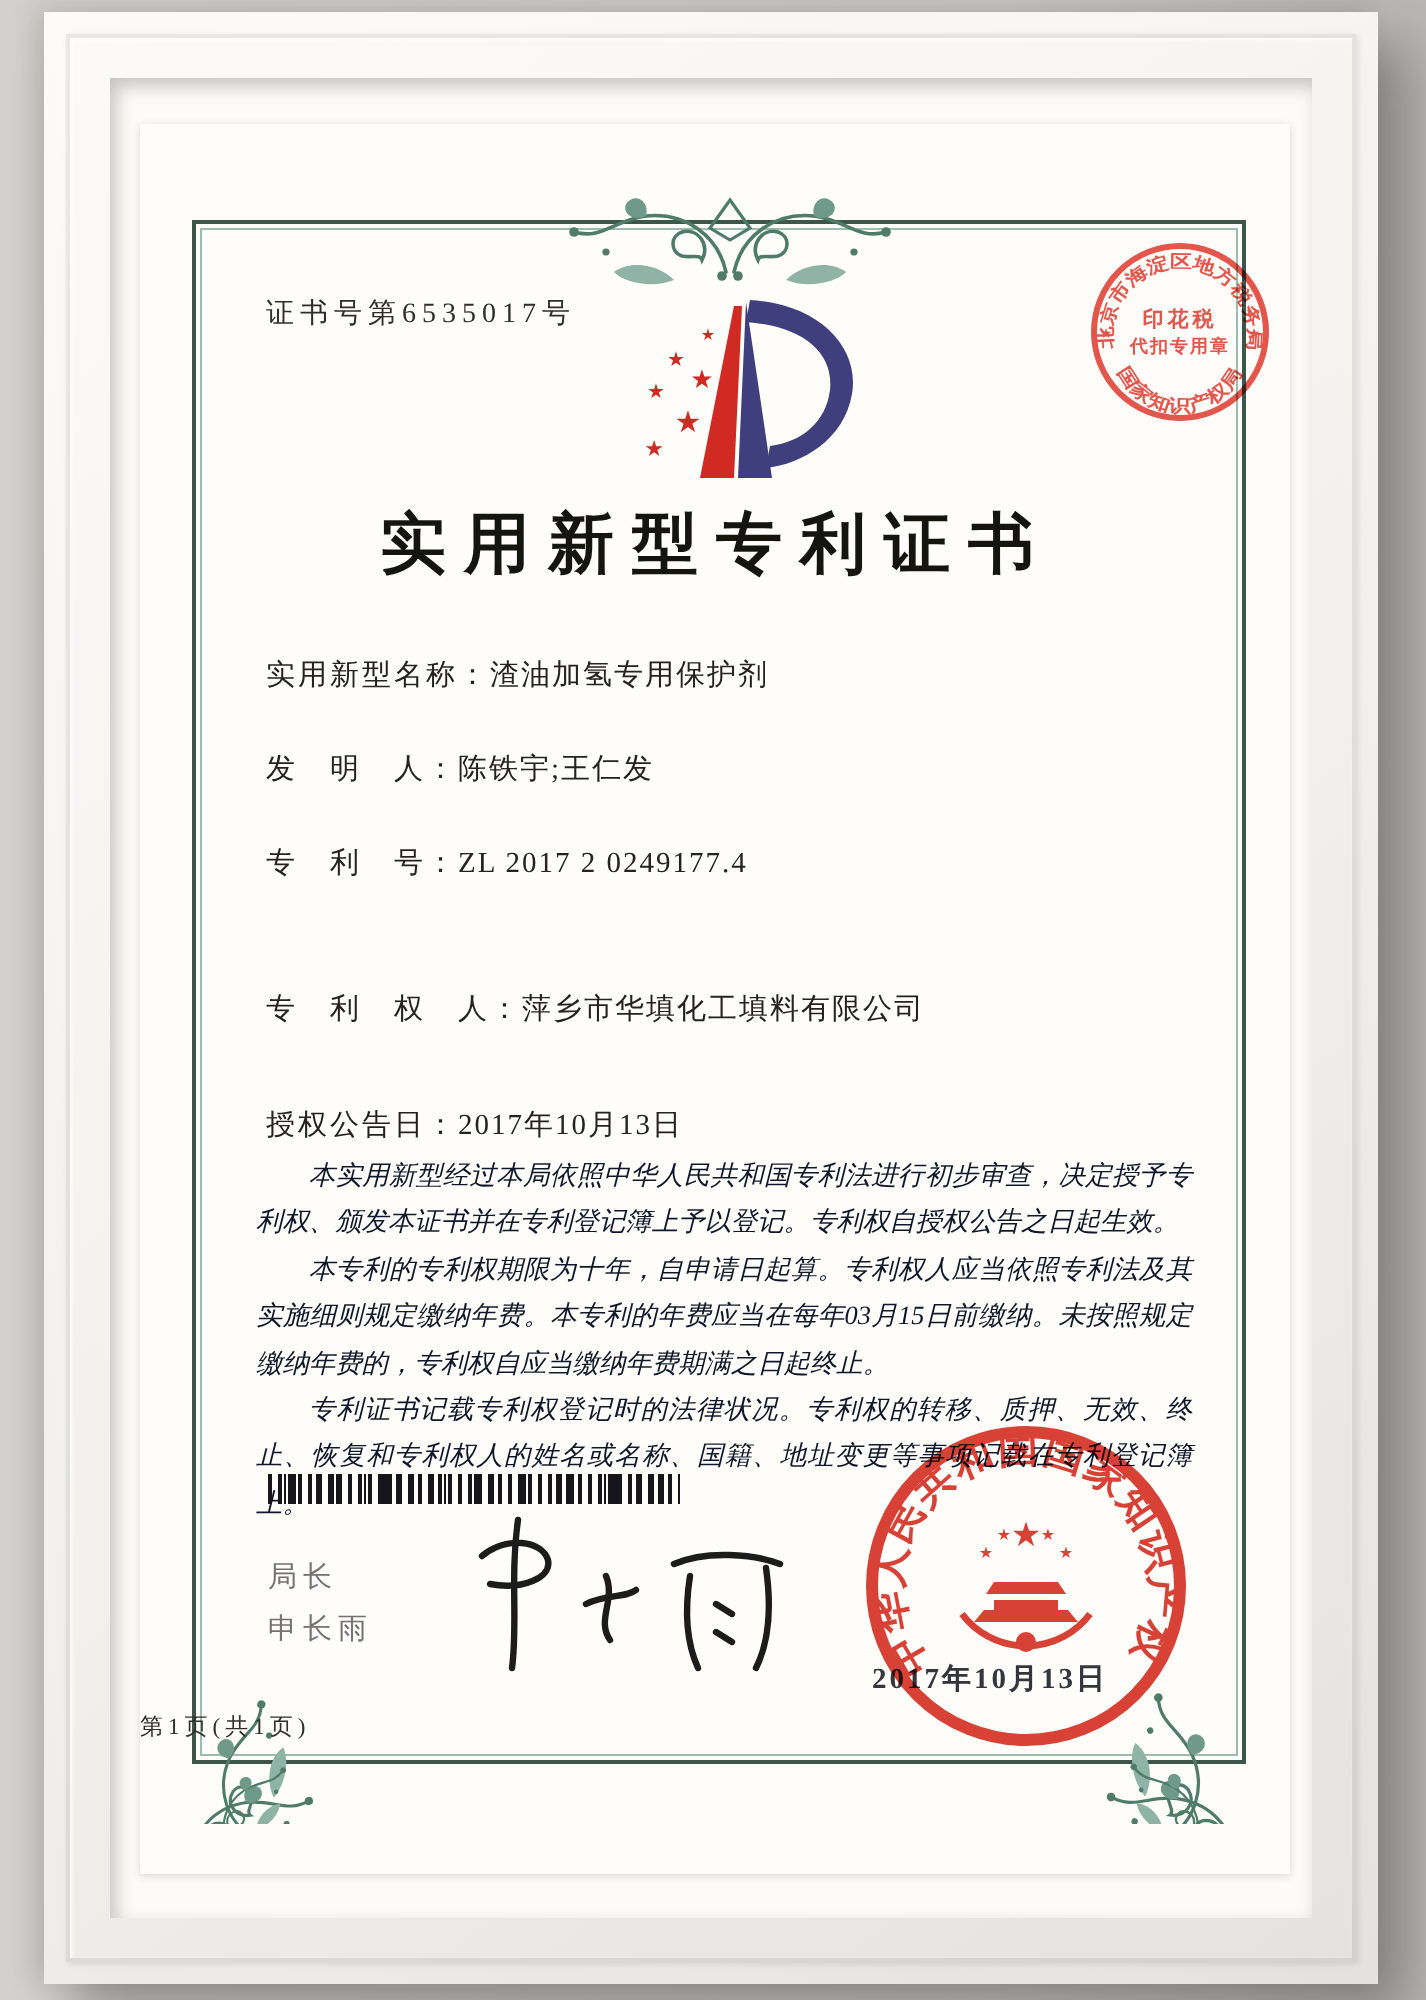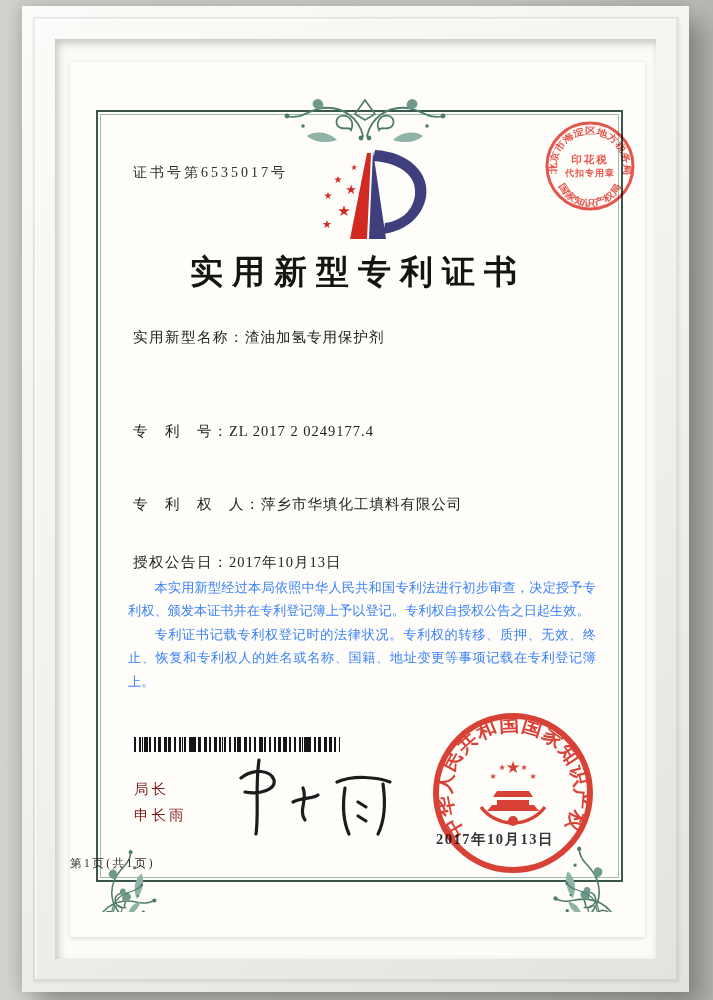--- a/index.html
+++ b/index.html
@@ -34,50 +34,50 @@
   }
   .inner-border{
     position:absolute;left:26px;top:48px;width:523px;height:768px;
     border:2px solid #3d564c;
   }
   .inner-border::before{
     content:"";position:absolute;inset:2px;border:1px solid #9dbcb0;
   }
 
   .certno{
-    position:absolute;left:63px;top:102px;font-size:14px;letter-spacing:3px;color:#2e2e2a;
+    position:absolute;left:63px;top:86px;font-size:14px;letter-spacing:3px;color:#2e2e2a;
   }
   .logo{position:absolute;left:238px;top:74px;}
   .title{
     position:absolute;left:25px;right:24px;top:188px;text-align:center;
     font-size:33px;font-weight:700;letter-spacing:9px;color:#15150f;
   }
 
   .fieldrow{position:absolute;left:63px;right:40px;font-size:14.5px;letter-spacing:1px;white-space:nowrap;}
   .fieldrow .lbl{letter-spacing:1.5px;}
   .r0{top:266px}.r1{top:313px}.r2{top:360px}.r3{top:400px}.r4{top:433px}.r5{top:491px}
 
   .body-text{
     position:absolute;left:58px;width:468px;top:514px;
-    font-size:13.2px;line-height:23.4px;color:#3b82f6;
+    font-size:13.2px;line-height:23.4px;font-style:italic;color:#0f172a;
     text-align:justify;
   }
   .body-text p{margin:0;text-indent:2em;}
 
   .barcode{
     position:absolute;left:64px;top:675px;width:206px;height:15px;
     background:
       repeating-linear-gradient(90deg,#15151a 0 2px,transparent 2px 5px),
       repeating-linear-gradient(90deg,#15151a 0 1px,transparent 1px 8px),
       repeating-linear-gradient(90deg,transparent 0 11px,#15151a 11px 14px,transparent 14px 23px);
   }
 
   .signer{
     position:absolute;left:64px;top:714px;font-size:14.5px;letter-spacing:3px;
-    line-height:26px;color:#7f1d1d;
+    line-height:26px;color:#737373;
     font-family:"Liberation Sans","DejaVu Sans",sans-serif;
   }
   .sig-script{position:absolute;left:155px;top:688px;}
 
   .seal{position:absolute;left:357px;top:645px;mix-blend-mode:multiply;opacity:.93;}
   .seal-date{
     position:absolute;left:366px;top:768px;font-size:14.5px;font-weight:600;
     letter-spacing:1.5px;color:#33363c;
   }
   .corner-stamp{position:absolute;left:471px;top:55px;mix-blend-mode:multiply;opacity:.85;}
@@ -149,26 +149,28 @@
         <text x="43" y="58" font-size="13">★</text>
         <text x="20" y="63" font-size="10">★</text>
         <text x="36" y="80" font-size="15">★</text>
         <text x="19" y="92" font-size="11">★</text>
       </g>
     </svg>
 
     <div class="title">实用新型专利证书</div>
 
     <div class="fieldrow r0"><span class="lbl">实用新型名称：</span><span>渣油加氢专用保护剂</span></div>
+    <div class="fieldrow r1"><span class="lbl">发　明　人：</span><span>陈铁宇;王仁发</span></div>
     <div class="fieldrow r2"><span class="lbl">专　利　号：</span><span>ZL 2017 2 0249177.4</span></div>
     <div class="fieldrow r4"><span class="lbl">专　利　权　人：</span><span>萍乡市华填化工填料有限公司</span></div>
     <div class="fieldrow r5"><span class="lbl">授权公告日：</span><span>2017年10月13日</span></div>
 
     <div class="body-text">
       <p>本实用新型经过本局依照中华人民共和国专利法进行初步审查，决定授予专利权、颁发本证书并在专利登记簿上予以登记。专利权自授权公告之日起生效。</p>
+      <p>本专利的专利权期限为十年，自申请日起算。专利权人应当依照专利法及其实施细则规定缴纳年费。本专利的年费应当在每年03月15日前缴纳。未按照规定缴纳年费的，专利权自应当缴纳年费期满之日起终止。</p>
       <p>专利证书记载专利权登记时的法律状况。专利权的转移、质押、无效、终止、恢复和专利权人的姓名或名称、国籍、地址变更等事项记载在专利登记簿上。</p>
     </div>
 
     <div class="barcode"></div>
 
     <div class="signer">
       <div>局长</div>
       <div>申长雨</div>
     </div>
 

